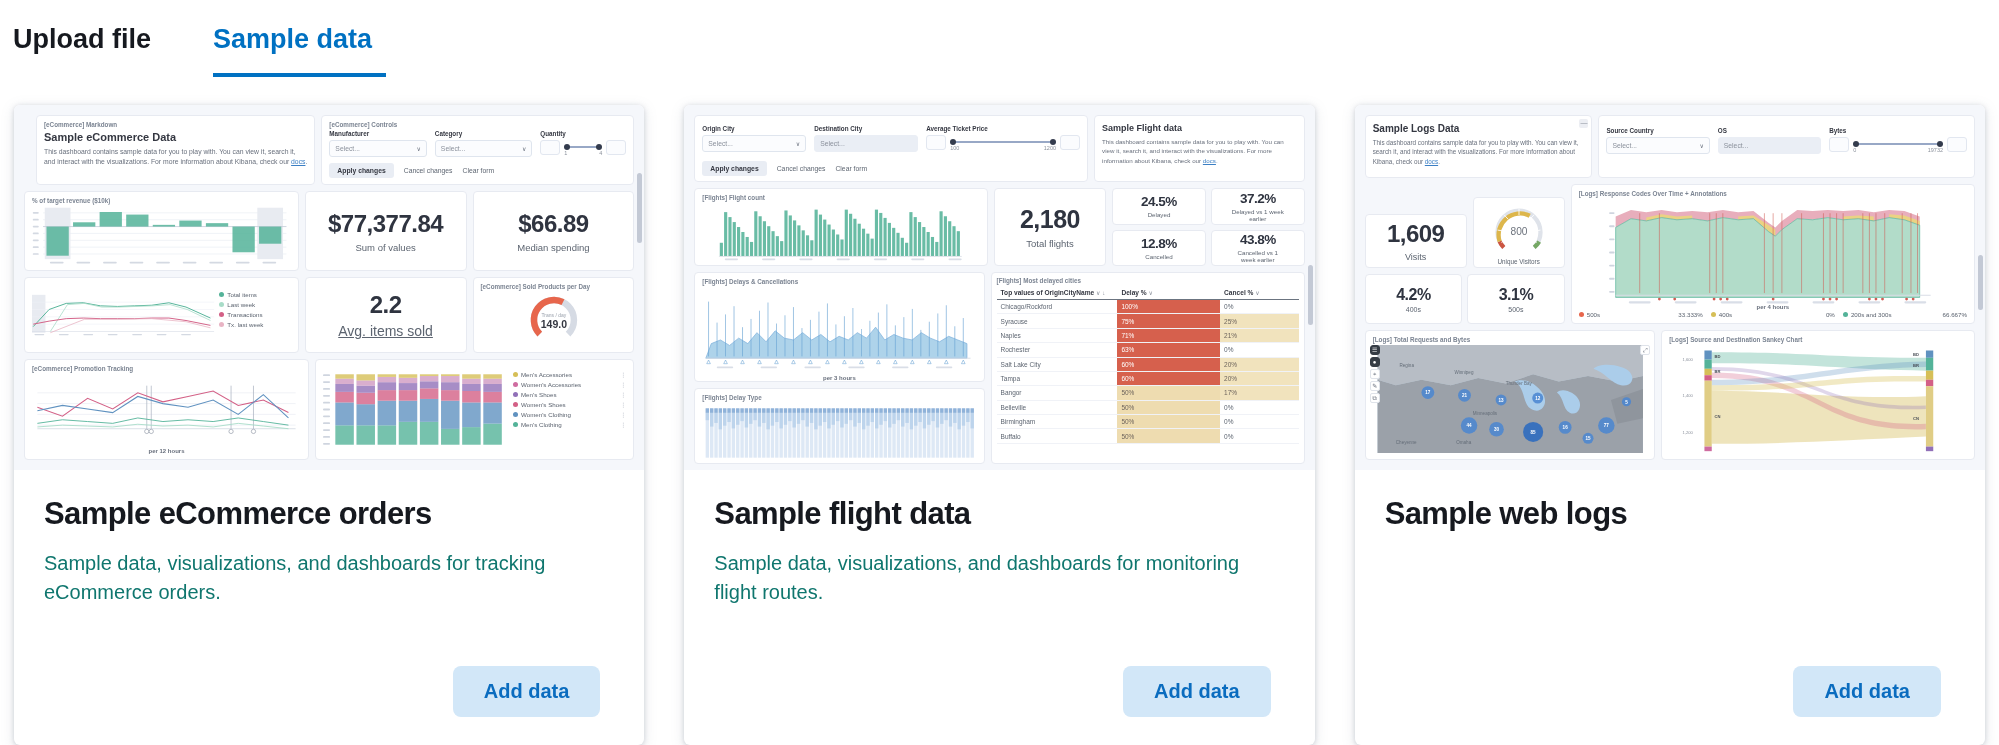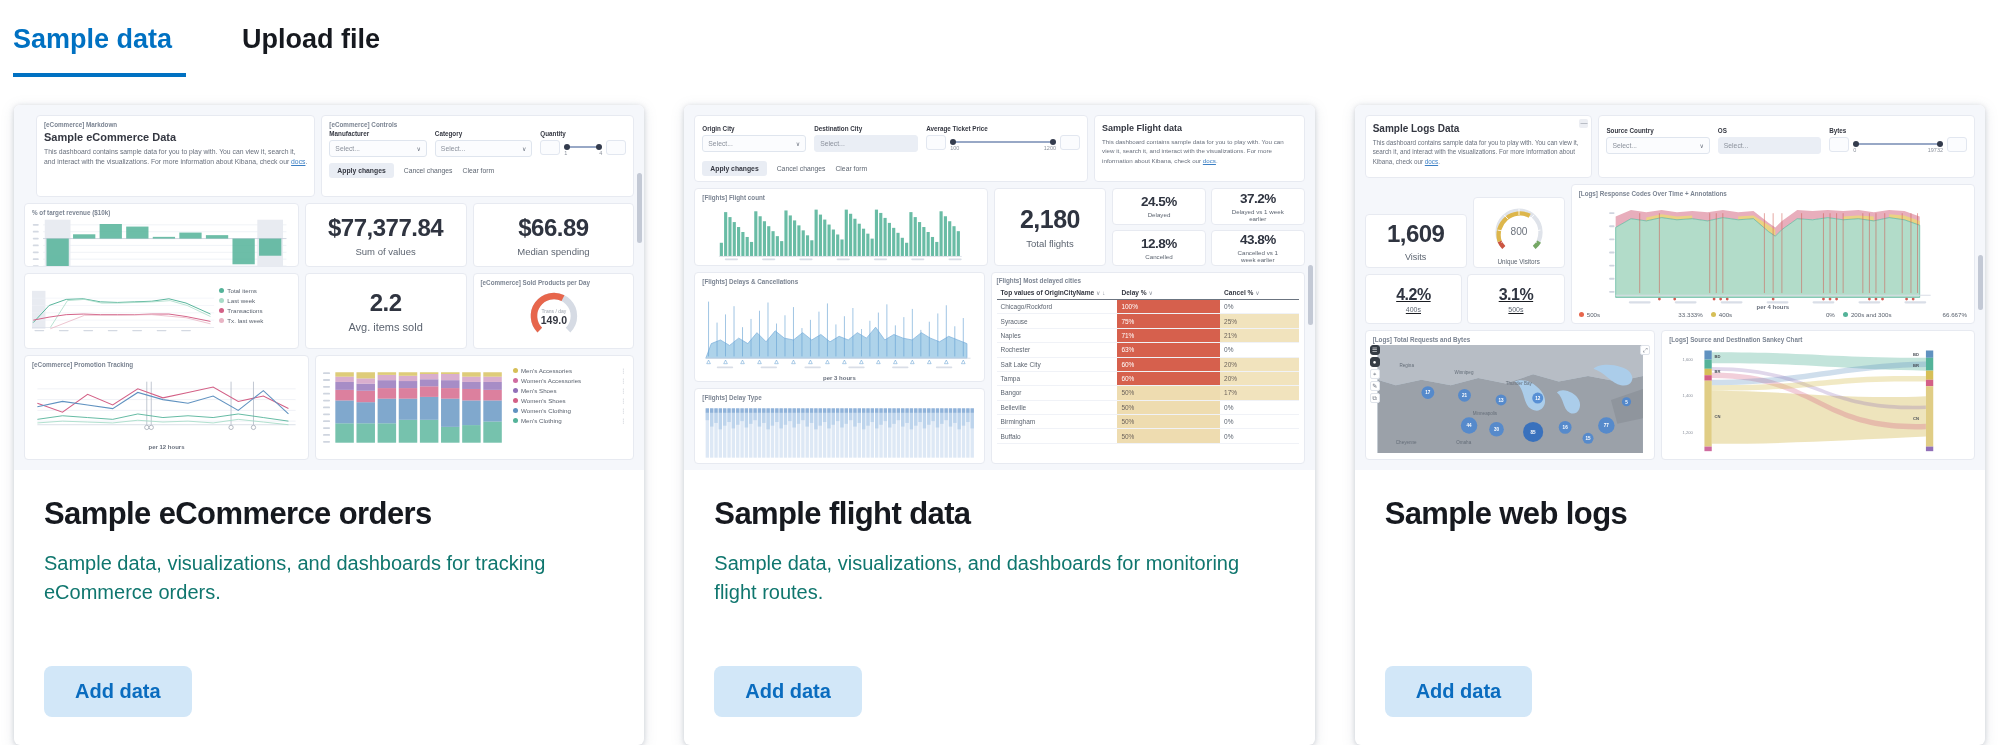--- a/index.html
+++ b/index.html
@@ -12,21 +12,21 @@
   .tab { font-size:27px; font-weight:700; padding:0 6px 18px 0; color:#16191f; cursor:pointer; }
   .tab.active { color:#0071c2; border-bottom:4px solid #0071c2; padding-right:14px; }
 
   
   .cards { display:flex; gap:40px; padding:28px 14px 0 14px; align-items:stretch; }
   .card { flex:1 1 0; background:#fff; border-radius:6px; overflow:hidden; display:flex; flex-direction:column;
           box-shadow:0 1px 5px rgba(109,120,141,.28), 0 3px 14px rgba(109,120,141,.18); height:640px; }
   .card-body { padding:26px 44px 28px 30px; display:flex; flex-direction:column; flex:1; }
   .card-title { font-size:31px; font-weight:700; letter-spacing:-.6px; color:#16191f; }
   .card-desc { font-size:20px; color:#0f766e; line-height:1.45; margin-top:17px; max-width:540px; }
-  .card-actions { margin-top:auto; display:flex; }
+  .card-actions { margin-top:auto; display:flex; justify-content:flex-end; }
   .add-btn { background:#d2e7f8; color:#0a6cbf; border:none; border-radius:8px; font-family:inherit;
              font-size:20px; font-weight:700; padding:14px 31px; cursor:pointer; }
 
   
   .preview { height:365px; background:#f5f7fb; padding:10px; position:relative; overflow:hidden;
              display:flex; flex-direction:column; gap:6px; }
   .pv-row { display:flex; gap:6px; }
   .panel { background:#fff; border:1px solid #e7eaf1; border-radius:4px; padding:5px 7px; position:relative; overflow:hidden; }
   .plabel { font-size:6.3px; font-weight:700; color:#7b8492; white-space:nowrap; margin-bottom:2px; }
   .pv-scroll { position:absolute; right:2px; width:5px; border-radius:3px; background:#c3c9d5; }
@@ -89,22 +89,22 @@
   .mt-btn.dark { background:#353c45; border-color:#353c45; color:#fff; border-radius:3px; }
   .map-expand { position:absolute; right:4px; top:14px; width:10px; height:10px; background:#fff;
                 border:1px solid #dfe3ea; border-radius:2px; color:#69707d; font-size:6px; line-height:9px; text-align:center; }
 </style>
 </head>
 <body>
 
 <div class="page">
 
   <div class="tabs">
+    <div class="tab">Upload file</div>
     <div class="tab active">Sample data</div>
-    <div class="tab">Upload file</div>
   </div>
 
   <div class="cards">
 
     <article class="card">
       <div class="preview">
         <div class="pv-row" style="height:86px;">
           <div class="panel" style="flex:47;margin-left:12px;">
             <div class="plabel">[eCommerce] Markdown</div>
             <div class="md-title">Sample eCommerce Data</div>
@@ -143,21 +143,21 @@
               </div>
             </div>
             <div class="ctl-btns">
               <span class="btn-grey">Apply changes</span>
               <span class="btn-plain">Cancel changes</span>
               <span class="btn-plain">Clear form</span>
             </div>
           </div>
         </div>
 
-        <div class="pv-row" style="height:64px;">
+        <div class="pv-row" style="height:80px;">
           <div class="panel" style="flex:47;">
             <div class="plabel">% of target revenue ($10k)</div>
             <svg viewBox="0 0 300 70" style="width:100%;height:60px;">
               <g stroke="#eef1f6" stroke-width="1">
                   <line x1="12" y1="8" x2="296" y2="8"></line>
                   <line x1="12" y1="16" x2="296" y2="16"></line>
                   <line x1="12" y1="32" x2="296" y2="32"></line>
                   <line x1="12" y1="40" x2="296" y2="40"></line>
                   <line x1="12" y1="48" x2="296" y2="48"></line>
                   <line x1="12" y1="56" x2="296" y2="56"></line>
@@ -247,21 +247,21 @@
                   <span class="lg-label">Transactions</span>
                 </div>
                 <div class="lg-item">
                   <span class="lg-dot" style="background: rgb(232, 180, 196);"></span>
                   <span class="lg-label">Tx. last week</span>
                 </div>
               </div>
           </div>
           <div class="panel metric" style="flex:26.5;">
             <div class="mv" style="font-size:24px;">2.2</div>
-            <div class="ml" style="font-size:11px;">Avg. items sold</div>
+            <div class="ml" style="font-size:14px;text-decoration:underline;">Avg. items sold</div>
           </div>
           <div class="panel" style="flex:26.5;">
             <div class="plabel">[eCommerce] Sold Products per Day</div>
             <svg viewBox="0 0 70 52" style="width:100%;height:52px;">
               <path d="M20.86,42.14 A20,20 0 1 1 49.14,42.14" fill="none" stroke="#d6dbe4" stroke-width="6.5"></path>
               <path d="M20.86,42.14 A20,20 0 0 1 44.08,10.2" fill="none" stroke="#e7664c" stroke-width="6.5"></path>
               <text x="35" y="25" font-size="5" fill="#9aa1ac" text-anchor="middle">Trans / day</text>
               <text x="35" y="36" font-size="10.5" font-weight="bold" fill="#343741" text-anchor="middle">149.0</text>
             </svg>
           </div>
@@ -937,21 +937,21 @@
                       <line x1="15" y1="28" x2="21" y2="29"></line>
                       <line x1="55" y1="28" x2="49" y2="29"></line>
                       <line x1="18.5" y1="39.5" x2="23.5" y2="36.5"></line>
                       <line x1="51.5" y1="39.5" x2="46.5" y2="36.5"></line>
                     </g>
                   <text x="35" y="33" font-size="9.5" fill="#6d737d" text-anchor="middle">800</text>
                 </svg>
                 <div class="ml" style="font-size:6.3px; margin-top:0;">Unique Visitors</div>
               </div>
             </div>
-            <div style="display:flex; gap:5px; flex:1;text-decoration:underline;">
+            <div style="display:flex; gap:5px; flex:1;">
               <div class="panel metric" style="flex:1;">
                 <div class="mv" style="font-size:16px;">4.2%</div>
                 <div class="ml" style="font-size:7px; margin-top:2px;">400s</div>
               </div>
               <div class="panel metric" style="flex:1;">
                 <div class="mv" style="font-size:16px;">3.1%</div>
                 <div class="ml" style="font-size:7px; margin-top:2px;">500s</div>
               </div>
             </div>
           </div>

